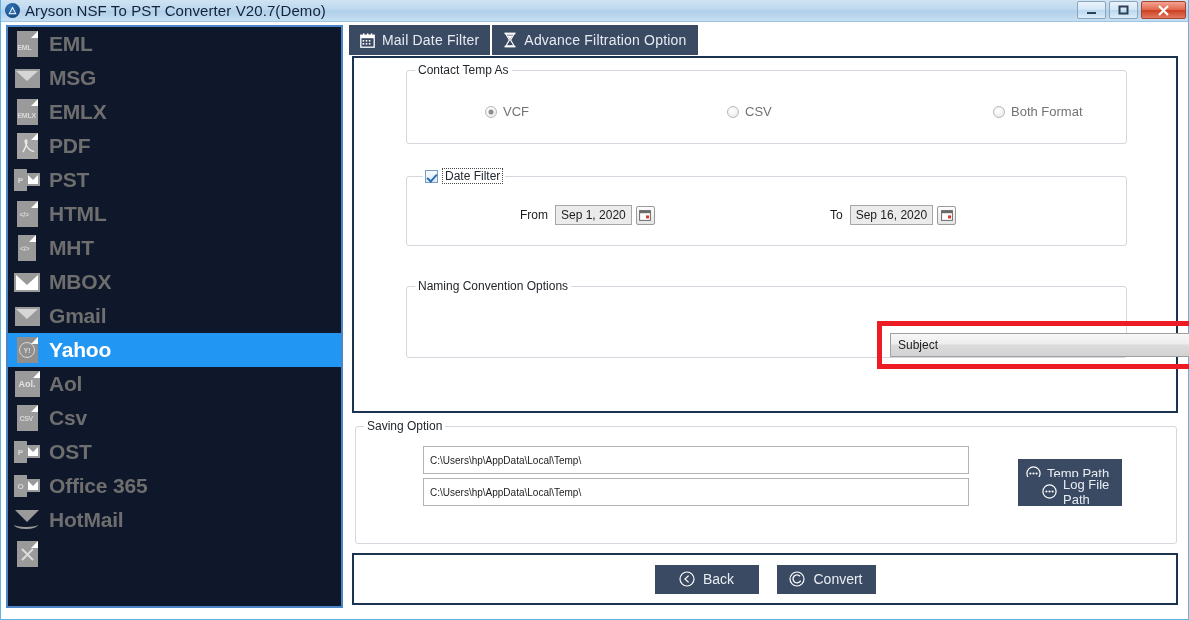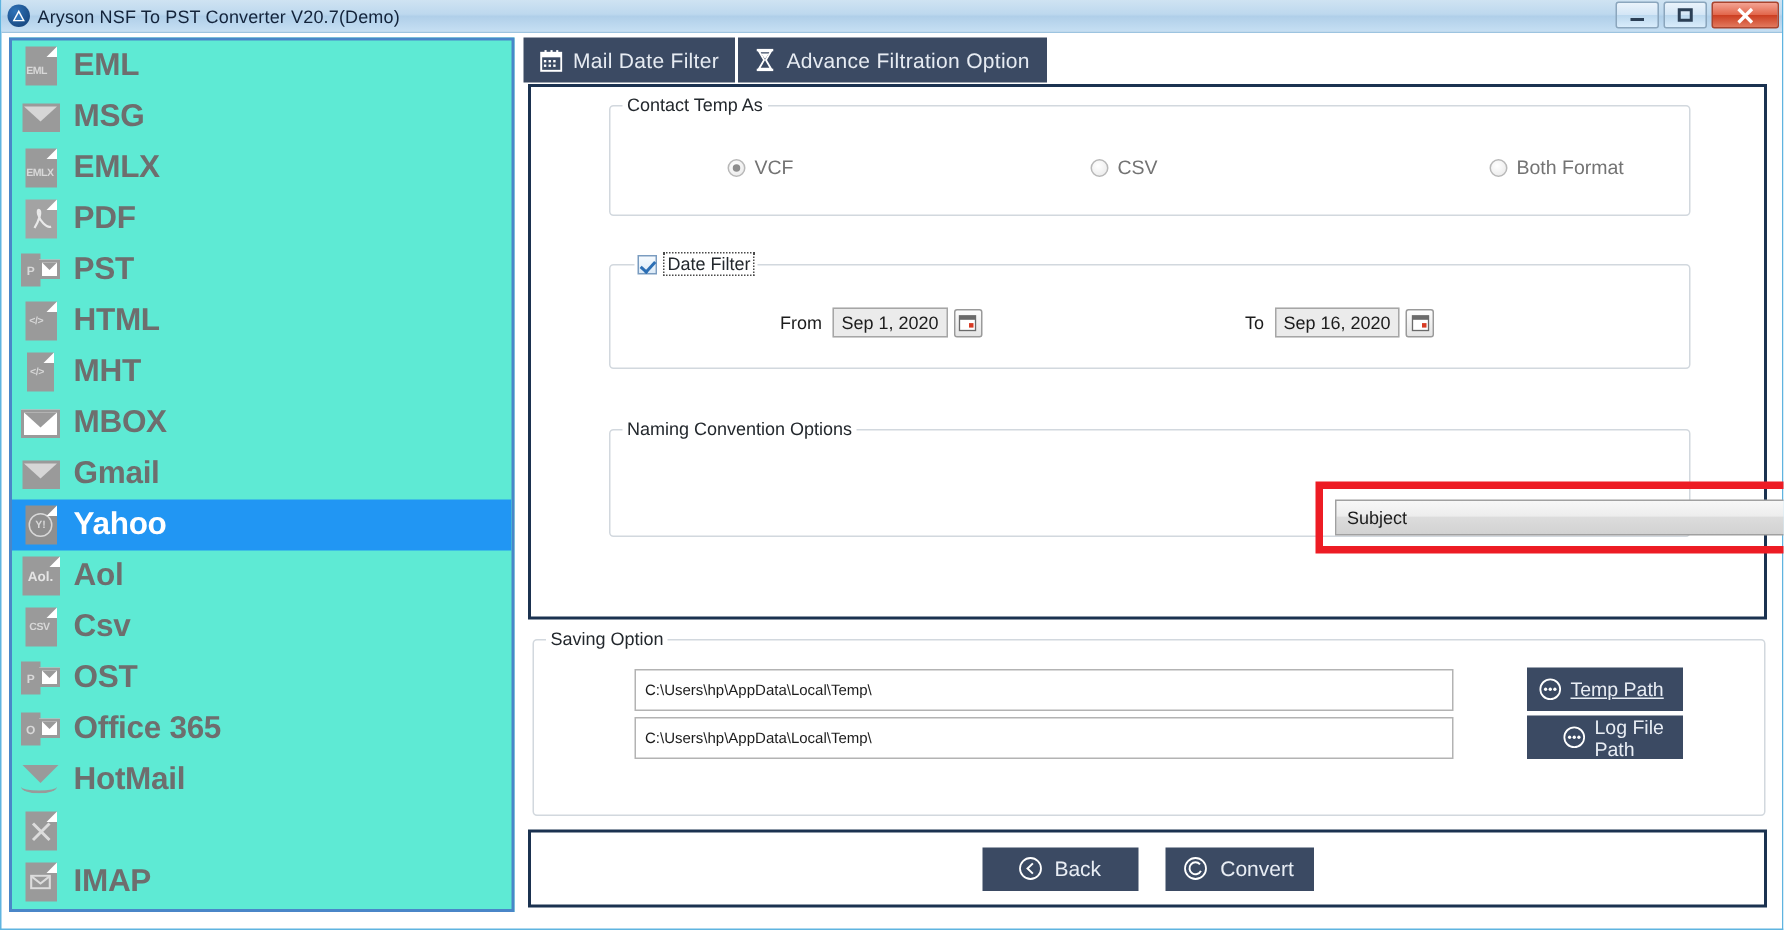--- a/index.html
+++ b/index.html
@@ -32,21 +32,21 @@
   }
   #app-icon {
     width: 15px; height: 15px; flex: 0 0 15px;
     border-radius: 50%;
     background: radial-gradient(circle at 35% 30%, #2f73b8, #123d73);
     display: flex; align-items: center; justify-content: center;
     margin-right: 5px;
   }
   #app-icon svg { display:block; }
   #title-text {
-    font-size: 12px;
+    font-size: 15px;
     color: #13233a;
     white-space: nowrap;
     letter-spacing: .1px;
   }
   #win-controls {
     position: absolute; right: 2px; top: 1px;
     display: flex; gap: 3px;
   }
   .win-btn {
     width: 29px; height: 18px;
@@ -62,21 +62,21 @@
     background: linear-gradient(to bottom, #f3a393 0%, #e2684d 48%, #cc3f22 52%, #e2795e 100%);
   }
   .win-glyph { display:block; }
 
   
   #sidebar {
     position: absolute;
     left: 5px; top: 25px;
     width: 337px; height: 583px;
     box-sizing: border-box;
-    background: #5eead4;
+    background: #0f172a;
     border: 2px solid #4a86c8;
     overflow: hidden;
   }
   .side-item {
     height: 34px;
     display: flex; align-items: center;
     padding-left: 4px;
     box-sizing: border-box;
   }
   .side-item.selected { background: #2196f3; }
@@ -341,21 +341,21 @@
     position:absolute;
     left: 662px;
     width: 104px; height: 29px;
     background:#3b4a63;
     color:#e8edf4;
     font-size:13px;
     display:flex; align-items:center;
     padding-left:8px;
     box-sizing:border-box;
   }
-  #btn-temp-path { top: 18px; text-decoration: underline; }
+  #btn-temp-path { top: 32px; text-decoration: underline; }
   #btn-log-path  { top: 50px; padding-left: 24px; }
   .path-btn .dots { margin-right:6px; display:flex; }
 
   
   #action-bar {
     position:absolute;
     left: 3px; top: 528px;
     width: 826px; height: 52px;
     box-sizing:border-box;
     border: 2px solid #1b3250;
@@ -549,31 +549,20 @@
     <div class="side-item">
       <span class="side-ico">
         <span class="ico-doc" style="display:flex;align-items:center;justify-content:center;">
           <svg width="13" height="13" viewBox="0 0 13 13">
             <path d="M1 1 L12 12 M12 1 L1 12" stroke="#dcdcdc" stroke-width="2" fill="none"></path>
           </svg>
         </span>
       </span>
     </div>
 
-    <div class="side-item">
-      <span class="side-ico">
-        <span class="ico-doc" style="display:flex;align-items:center;justify-content:center;">
-          <svg width="14" height="10" viewBox="0 0 14 10">
-            <rect x="0.8" y="0.8" width="12.4" height="8.4" fill="none" stroke="#dcdcdc" stroke-width="1.4"></rect>
-            <path d="M1 1.3 L7 6 L13 1.3" fill="none" stroke="#dcdcdc" stroke-width="1.4"></path>
-          </svg>
-        </span>
-      </span>
-      <span class="side-label">IMAP</span>
-    </div>
 
   </div>
 
   <div id="right">
 
     <div id="tabs">
       <div class="tab">
         <span class="tabico">
           <svg width="15" height="15" viewBox="0 0 15 15">
             <rect x="0.8" y="2.2" width="13.4" height="12" fill="none" stroke="#ffffff" stroke-width="1.3"></rect>

